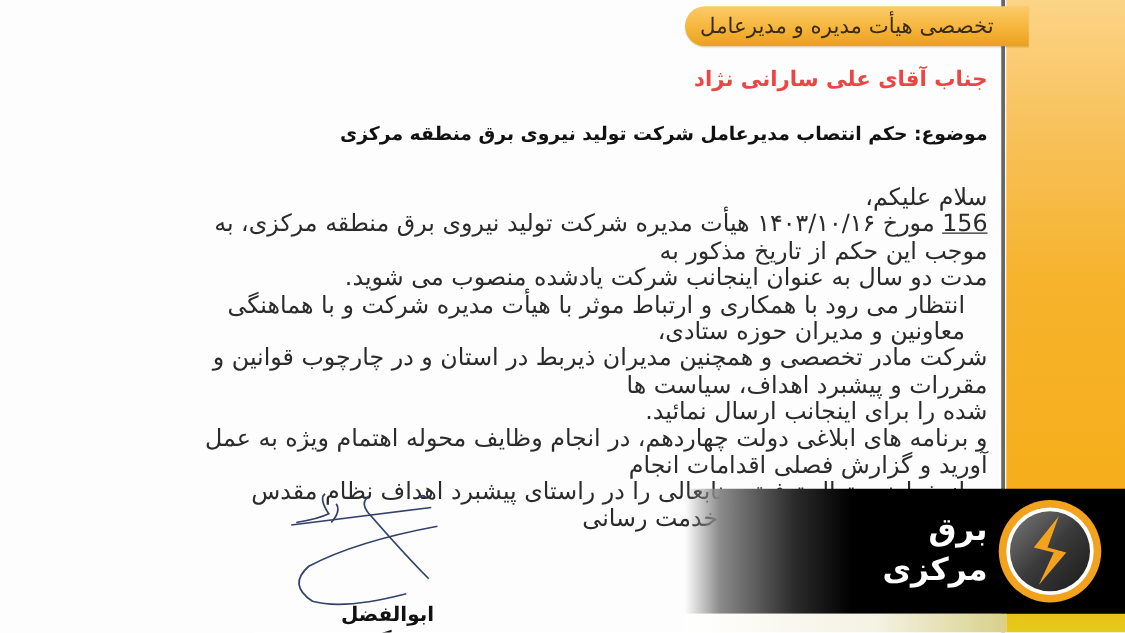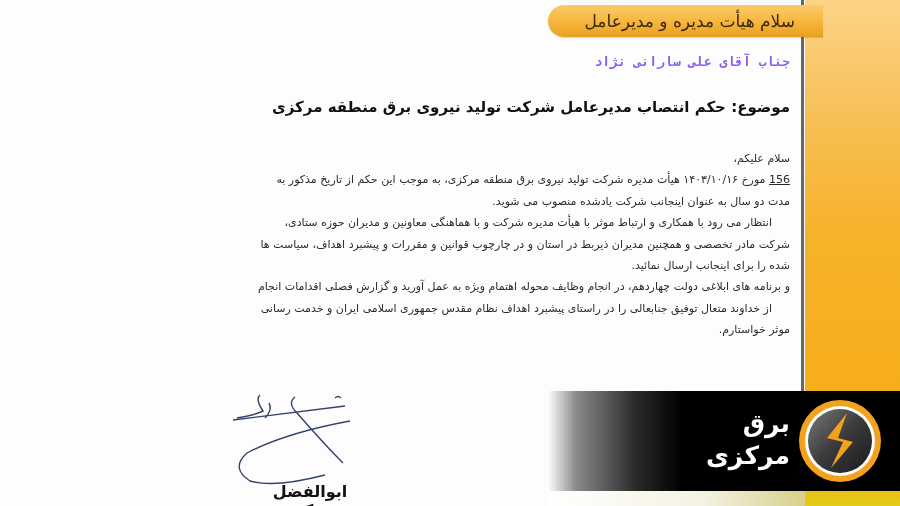--- a/index.html
+++ b/index.html
@@ -26,24 +26,24 @@
     box-shadow: 0 1px 1px rgba(0,0,0,0.15);
     direction: rtl; text-align: right;
     padding-right: 28px;
   }
   .header-pill span {
     font-family: "DejaVu Serif", serif; font-size: 17px; line-height: 32px; color: #3a2a10;
   }
 
   .doc { position: absolute; left: 140px; width: 650px; direction: rtl; text-align: right; }
 
-  .addressee { top: 54px; font-weight: bold; font-size: 13px; color: #8b5cf6; font-family: Liberation Mono, monospace; }
+  .addressee { top: 54px; font-weight: bold; font-size: 17px; color: #ef4444; }
   .subject   { top: 98px; font-weight: bold; font-size: 15px; color: #111; }
 
-  .body-text { top: 148px; font-size: 11px; line-height: 21.4px; color: #2b2b2b; }
+  .body-text { top: 148px; font-size: 19px; line-height: 21.4px; color: #2b2b2b; }
   .body-text p { margin: 0; }
   .indent { padding-right: 18px; }
   .u { text-decoration: underline; }
 
   
   .signature { position: absolute; left: 225px; top: 393px; width: 150px; height: 100px; }
   .signer-name {
     position: absolute; left: 250px; top: 482px; width: 120px;
     direction: rtl; text-align: center; font-weight: bold; font-size: 16px; color: #111;
   }
@@ -68,21 +68,21 @@
 </style>
 </head>
 <body>
 
 <div class="page">
 
   <div class="side-stripe"></div>
   <div class="side-rule"></div>
 
   <div class="header-pill">
-    <span>سلام هیأت مدیره و مدیرعامل</span>
+    <span>تخصصی هیأت مدیره و مدیرعامل</span>
   </div>
 
   <div class="doc addressee">جناب آقای علی سارانی نژاد</div>
   <div class="doc subject">موضوع: حکم انتصاب مدیرعامل شرکت تولید نیروی برق منطقه مرکزی</div>
 
   <div class="doc body-text">
     <p>سلام علیکم،</p>
     <p><span class="u">156</span><span> مورخ ۱۴۰۳/۱۰/۱۶ هیأت مدیره شرکت تولید نیروی برق منطقه مرکزی، به موجب این حکم از تاریخ مذکور به</span></p>
     <p>مدت دو سال به عنوان اینجانب شرکت یادشده منصوب می شوید.</p>
     <p class="indent">انتظار می رود با همکاری و ارتباط موثر با هیأت مدیره شرکت و با هماهنگی معاونین و مدیران حوزه ستادی،</p>

